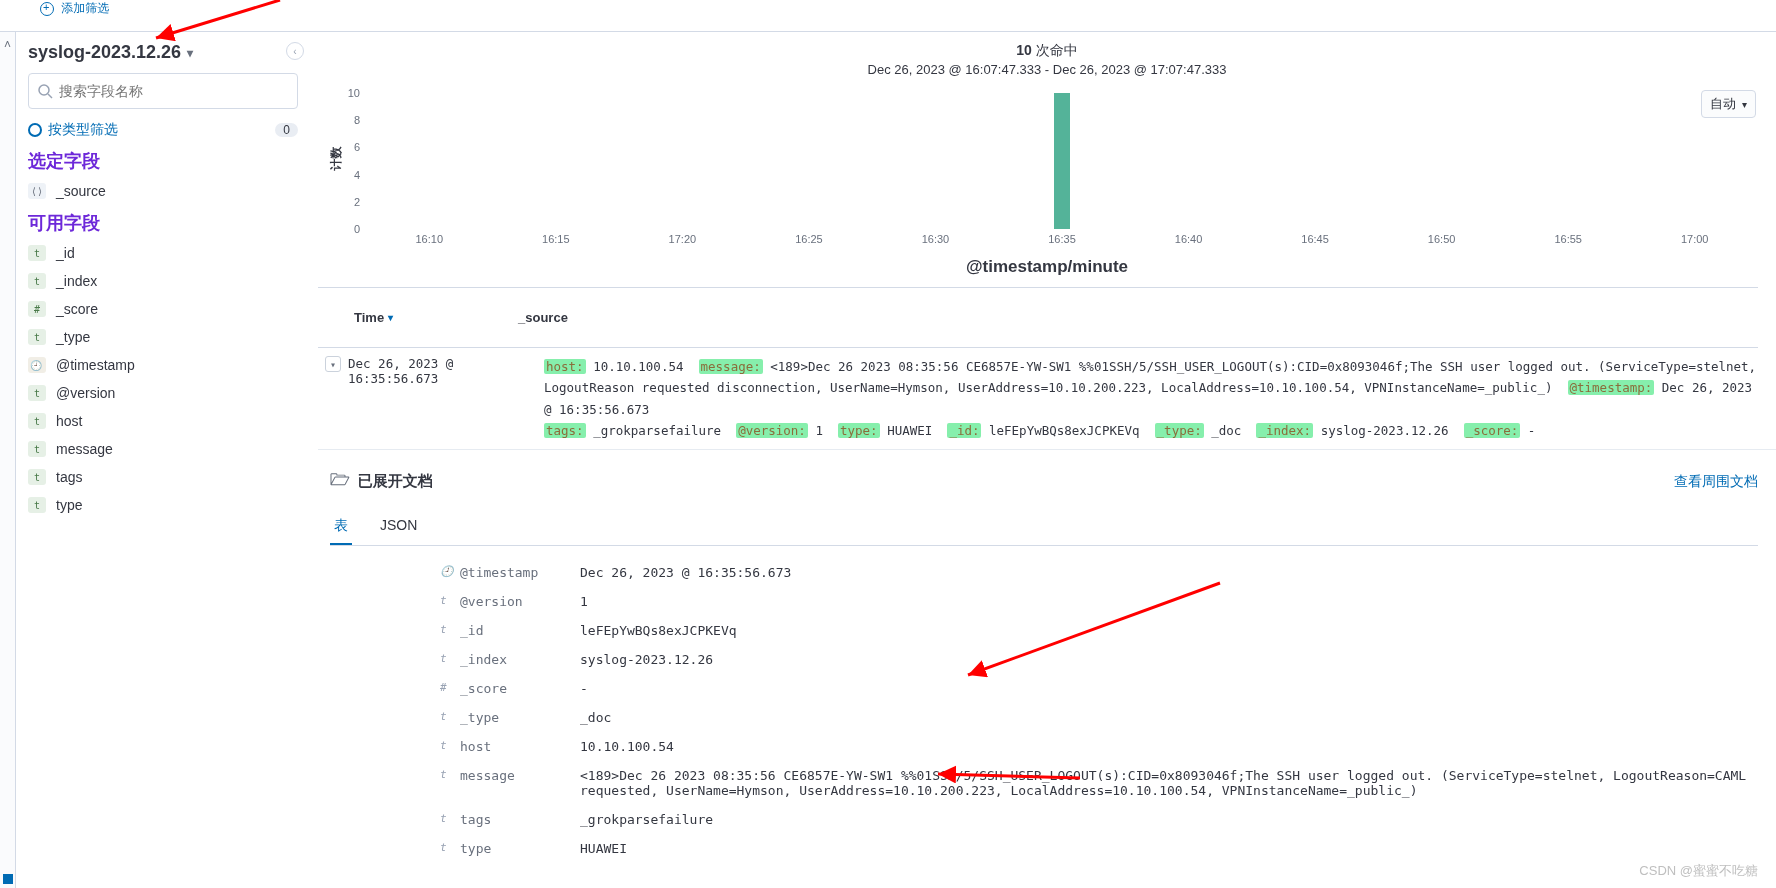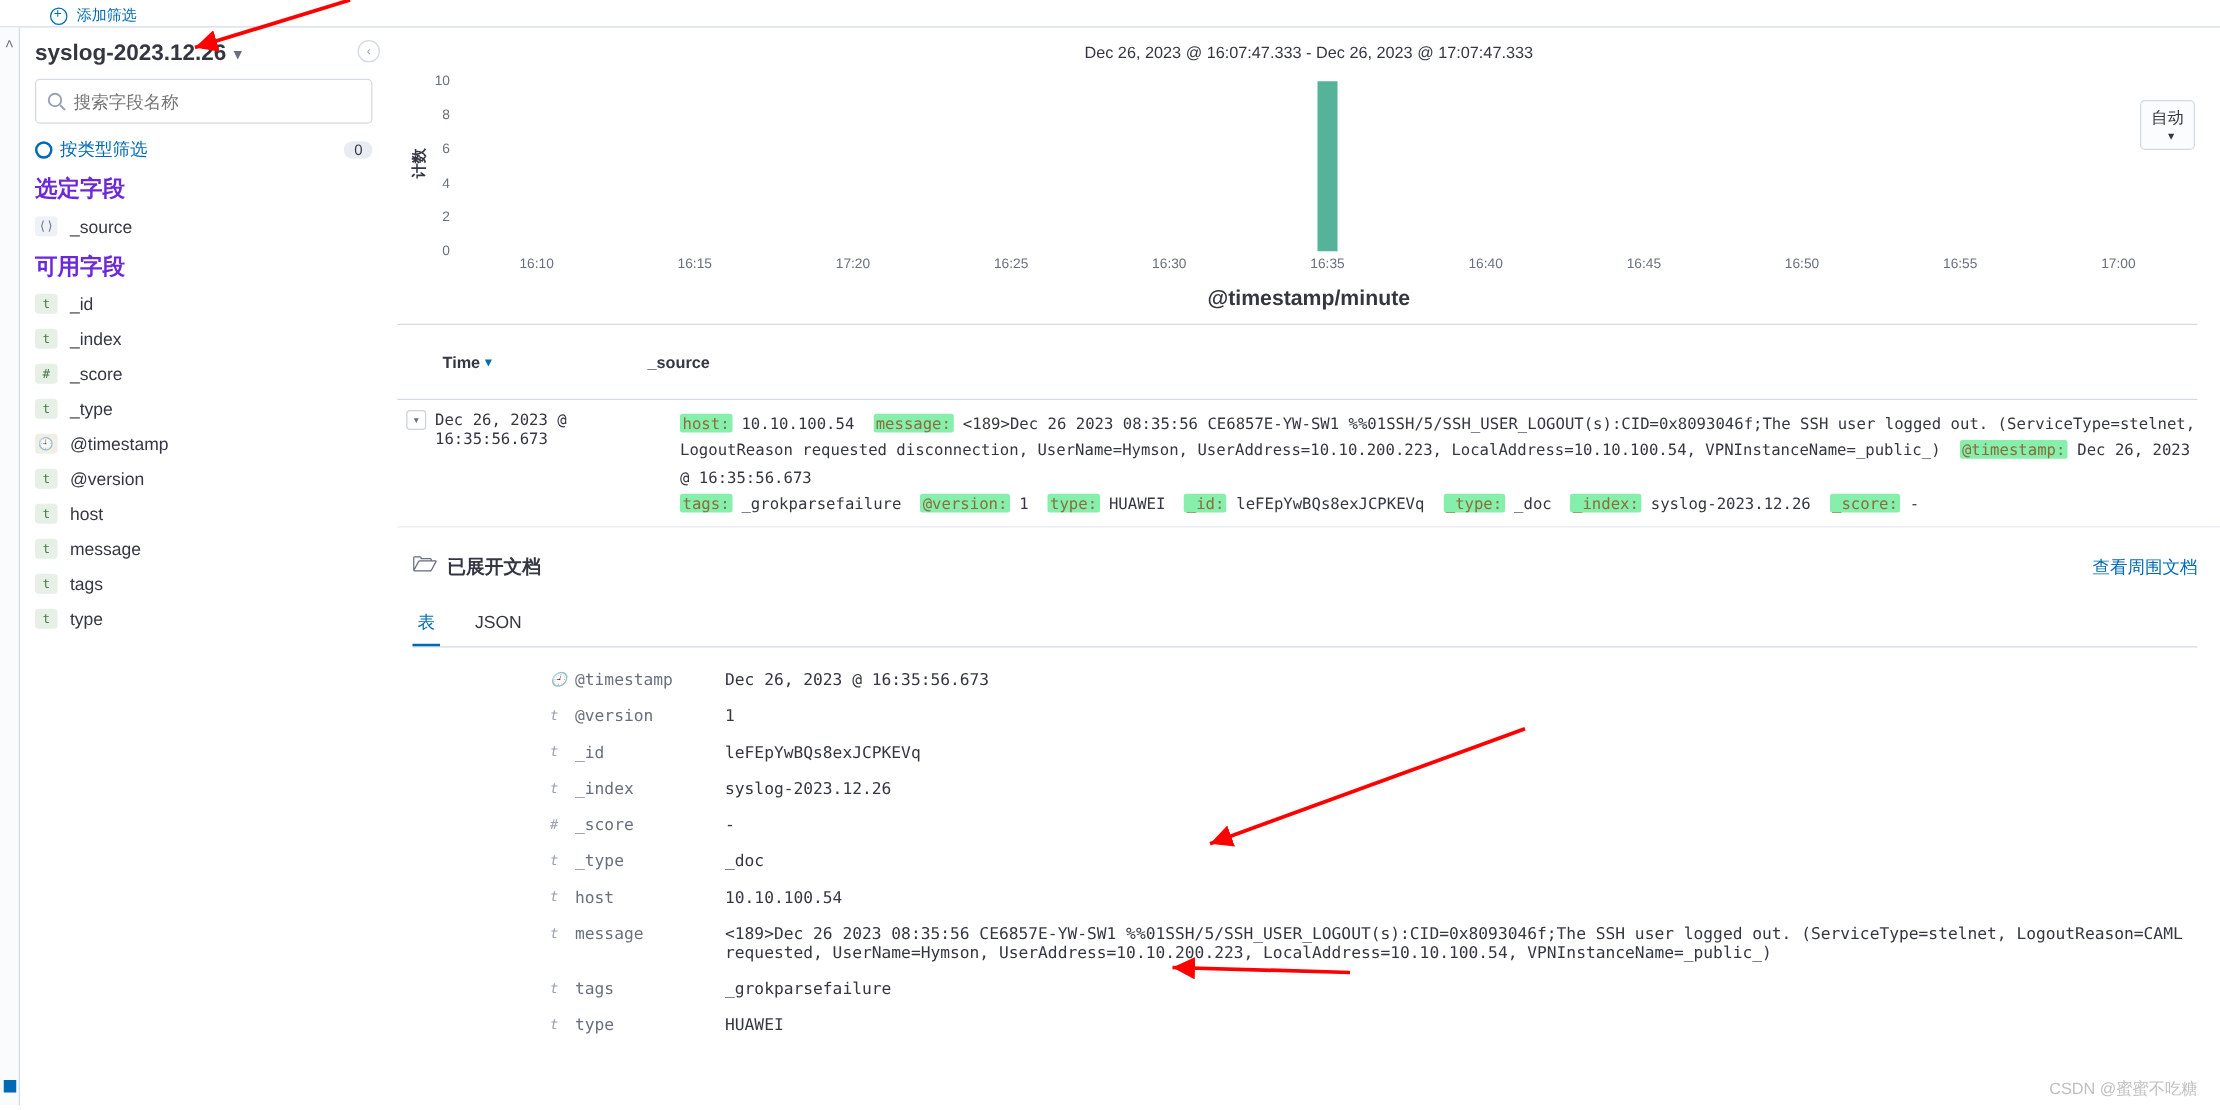--- a/index.html
+++ b/index.html
@@ -1,17 +1,17 @@
 <!DOCTYPE html>
 <html><head>
 <meta charset="utf-8">
 <style>
 * { box-sizing: border-box; margin: 0; padding: 0; }
 body { font-family: -apple-system, BlinkMacSystemFont, "Segoe UI", Helvetica, Arial, sans-serif; font-size: 14px; color: #343741; background: #fff; width: 1776px; height: 888px; overflow: hidden; position: relative; }
-.topbar { height: 22px; border-bottom: 1px solid #d3dae6; display: flex; align-items: flex-end; padding-left: 40px; }
+.topbar { height: 32px; border-bottom: 1px solid #d3dae6; display: flex; align-items: flex-start; padding-left: 40px; }
 .add-filter { color: #006bb4; font-size: 12px; cursor: pointer; }
 .plus-circle-icon { display:inline-block; width:14px; height:14px; border:1px solid #006bb4; border-radius:50%; position:relative; vertical-align:middle; margin-right:4px; }
 .plus-circle-icon::before { content:"+"; position:absolute; left:2px; top:-2px; font-size:11px; color:#006bb4; }
 .main { display:flex; height: calc(100% - 26px); }
 .leftcol { width:16px; background:#fafbfd; border-right:1px solid #d3dae6; display:flex; flex-direction:column; align-items:center; padding-top:6px; }
 .leftcol .chev { font-size:12px; color:#69707d; cursor:pointer; }
 .leftcol .sq { width:10px; height:10px; background:#006bb4; margin-top:auto; margin-bottom:10px; }
 .sidebar { width: 294px; padding: 10px 12px; border-right: none; position:relative; }
 .index-title { font-weight:700; font-size:18px; display:flex; align-items:center; margin-bottom:10px; }
 .index-title .chev-down { margin-left:6px; font-size:12px; color:#69707d; }
@@ -23,21 +23,21 @@
 .filter-type .badge { margin-left:auto; background:#e9edf3; border-radius:8px; padding:0 8px; font-size:12px; color:#343741; }
 .filter-type .ring { width:14px; height:14px; border:2px solid #006bb4; border-radius:50%; margin-right:6px; }
 .section-label { font-size:18px; font-weight:700; color:#6d28d9; margin:6px 0 4px; }
 .field-row { display:flex; align-items:center; padding:6px 0; font-size:14px; color:#343741; cursor:pointer; }
 .type-badge { width:18px; height:16px; border-radius:3px; font-size:10px; font-family:monospace; display:inline-flex; align-items:center; justify-content:center; margin-right:10px; }
 .tb-t { background:#e6f0e6; color:#4a7a4a; } .tb-hash { background:#e6f0e6; color:#4a7a4a; } .tb-clock { background:#f1eee6; color:#8a7a4a; } .tb-src { background:#eef2f7; color:#69707d; }
 .content { flex:1; padding: 10px 0 0 8px; overflow:hidden; position:relative; }
 .chart-header { text-align:center; margin-bottom:4px; }
 .hit-count { font-weight:700; }
 .time-range { font-size:13px; color:#343741; margin-top:2px; display:inline-block; }
-.interval-select { position:absolute; right:20px; top:58px; border:1px solid #d3dae6; border-radius:4px; padding:4px 8px; font-size:13px; color:#343741; display:flex; align-items:center; background:#fbfcfd;flex-direction:column; }
+.interval-select { position:absolute; right:20px; top:58px; border:1px solid #d3dae6; border-radius:4px; padding:4px 8px; font-size:13px; color:#343741; display:flex; align-items:center; background:#fbfcfd; }
 .interval-select .chev-down { margin-left:6px; font-size:10px; }
 .chart-box { position:relative; height:170px; margin:8px 18px 0 8px; }
 .y-axis { position:absolute; left:0; top:8px; bottom:26px; width:36px; }
 .y-tick { position:absolute; right:2px; font-size:11px; color:#69707d; transform:translateY(-50%); }
 .y-label { position:absolute; left:-2px; top:50%; transform:rotate(-90deg) translateX(20px); font-size:12px; color:#343741; font-weight:700; }
 .plot { position:absolute; left:40px; right:0; top:8px; bottom:26px; }
 .bar { position:absolute; bottom:0; width:16px; background:#54b399; }
 .x-axis { position:absolute; left:40px; right:0; bottom:6px; height:16px; }
 .x-tick { position:absolute; font-size:11px; color:#69707d; transform:translateX(-50%); }
 .x-label { text-align:center; font-size:17px; font-weight:700; margin-top:2px; }
@@ -153,20 +153,23 @@
         </div>
         <div class="field-row">
           <span class="type-badge tb-t">t</span>
           <span>type</span>
         </div>
       </div>
   </div>
 
   <div class="content">
     <div class="chart-header">
+      <div>
+        <span class="hit-count">10</span><span> 次命中</span>
+      </div>
       <div class="time-range">Dec 26, 2023 @ 16:07:47.333 - Dec 26, 2023 @ 17:07:47.333</div>
     </div>
     <div class="interval-select">
       <span>自动</span>
       <span class="chev-down">▾</span>
     </div>
 
     <div class="chart-box">
       <div class="y-label">计数</div>
       <div class="y-axis" id="y-axis">

